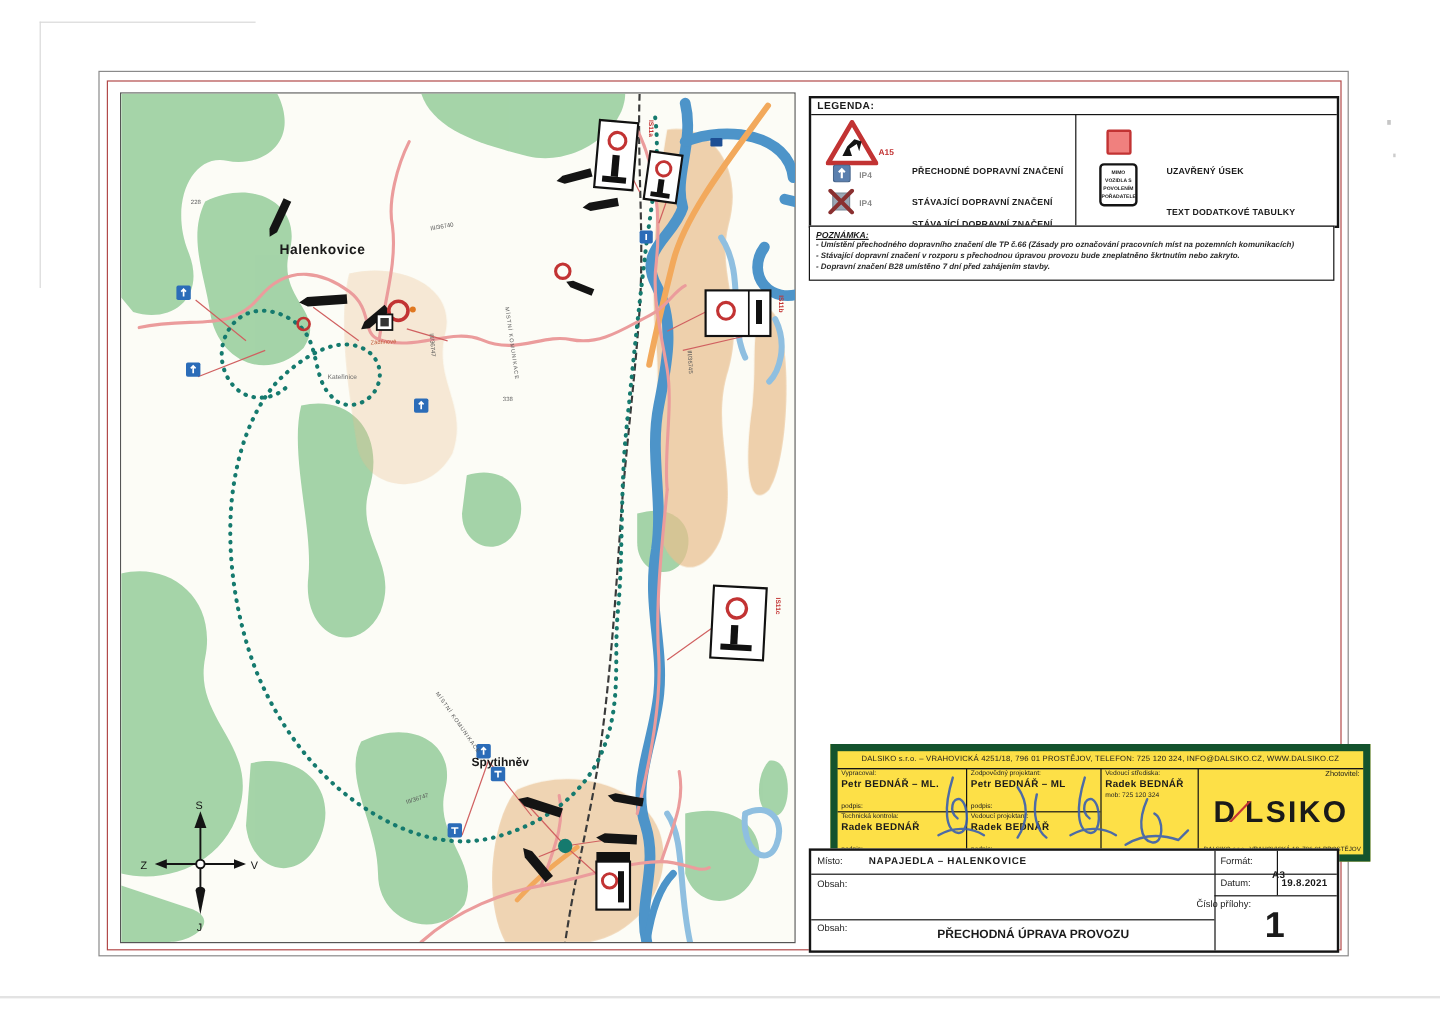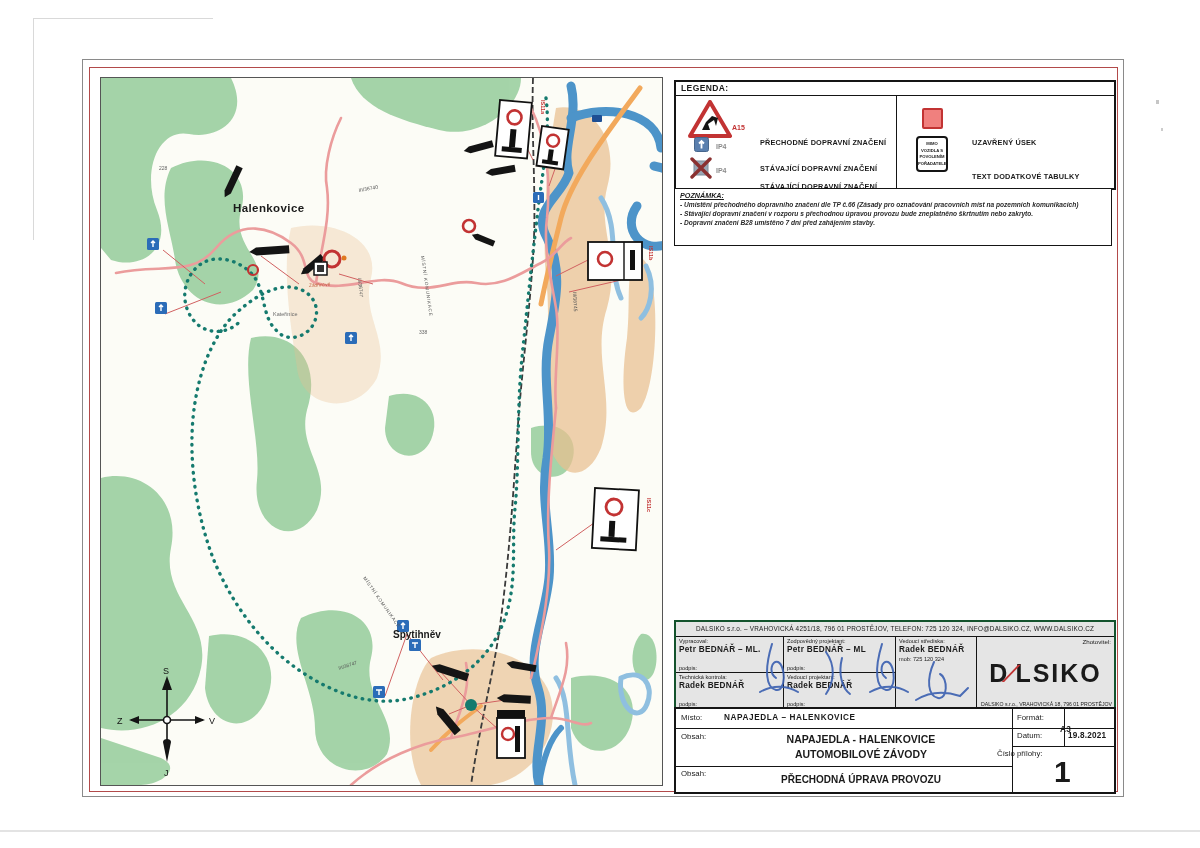--- a/index.html
+++ b/index.html
@@ -16,26 +16,26 @@
   
   #legend-box{left:674px;top:80px;width:438px;height:106px;border:2px solid #151515;background:#fff;}
   .legend-title{position:absolute;left:5px;top:1px;font-size:8.5px;font-weight:bold;letter-spacing:.4px;}
   .legend-rule{position:absolute;left:0;top:13px;width:100%;height:0;border-top:1.2px solid #151515;}
   .legend-divider{position:absolute;left:220px;top:13px;width:0;height:93px;border-left:1.2px solid #151515;}
   .leg-label{position:absolute;font-size:7.3px;font-weight:bold;letter-spacing:.2px;line-height:1.25;margin-top:24px;}
   .leg-code{position:absolute;font-size:7px;font-weight:bold;}
   .code-red{color:#c23333;}
   .code-gray{color:#8a8a8a;}
   
-  #note-box{left:674px;top:188px;width:438px;height:58px;border:1.5px solid #151515;background:#fff;
+  #note-box{left:674px;top:188px;width:438px;height:46px;border:1.5px solid #151515;background:#fff;
             padding:2px 5px;box-sizing:border-box;}
   #note-box .note-title{font-size:7.2px;font-weight:bold;font-style:italic;text-decoration:underline;}
   #note-box .note-line{font-size:6.6px;font-weight:bold;font-style:italic;color:#2a2a2a;line-height:1.38;}
   
-  #company-box{left:674px;top:620px;width:438px;height:86px;border:2px solid #14532d;background:#e5e5e5;}
+  #company-box{left:692px;top:620px;width:438px;height:86px;border:6px solid #14532d;background:#fde047;}
   .co-header{position:absolute;left:0;top:0;width:100%;height:14px;border-bottom:1.2px solid #151515;
              font-size:6.4px;letter-spacing:.2px;line-height:14px;text-align:center;white-space:nowrap;}
   .co-cell{position:absolute;box-sizing:border-box;border-left:1.2px solid #151515;border-top:1.2px solid #151515;padding:1px 3px;}
   .co-cell.first{border-left:none;}
   .co-label{font-size:5.6px;color:#222;}
   .co-name{font-size:8.2px;font-weight:bold;letter-spacing:.3px;margin-top:1px;white-space:nowrap;}
   .co-podpis{position:absolute;left:3px;bottom:1px;font-size:5.6px;}
   .logo-wrap{position:absolute;left:0;right:0;top:22px;text-align:center;font-weight:bold;
              font-size:25px;letter-spacing:2px;white-space:nowrap;}
   .logo-slash{display:inline-block;transform:skewX(-18deg);color:#c23333;font-weight:bold;}
@@ -385,24 +385,20 @@
     <div class="tb-line" style="left:0;top:19px;width:336px;height:1.3px;"></div>
     <div class="tb-line" style="left:0;top:57px;width:336px;height:1.3px;"></div>
     <div class="tb-line" style="left:336px;top:19px;width:102px;height:1.3px;"></div>
     <div class="tb-line" style="left:336px;top:37px;width:102px;height:1.3px;"></div>
     <div class="tb-line" style="left:388px;top:0;width:1.3px;height:37px;"></div>
 
     <div class="tb-label" style="left:5px;top:4px;">Místo:</div>
     <div class="tb-value" style="left:48px;top:4px;">NAPAJEDLA – HALENKOVICE</div>
 
     <div class="tb-label" style="left:5px;top:23px;">Obsah:</div>
-    <div class="tb-center" style="left:60px;top:23px;width:250px;font-size:10.5px;line-height:1.45;">
-      <div>NAPAJEDLA - HALENKOVICE</div>
-      <div>AUTOMOBILOVÉ ZÁVODY</div>
-    </div>
 
     <div class="tb-label" style="left:5px;top:60px;">Obsah:</div>
     <div class="tb-center" style="left:60px;top:65px;width:250px;font-size:10px;">PŘECHODNÁ ÚPRAVA PROVOZU</div>
 
     <div class="tb-label" style="left:341px;top:4px;">Formát:</div>
     <div class="tb-value" style="left:384px;top:4px;letter-spacing:.3px;margin-top:12px;">A3</div>
     <div class="tb-label" style="left:341px;top:22px;">Datum:</div>
     <div class="tb-value" style="left:392px;top:22px;letter-spacing:.2px;">19.8.2021</div>
     <div class="tb-label" style="left:321px;top:40px;">Číslo přílohy:</div>
     <div class="big-number" style="left:378px;top:46px;">1</div>

